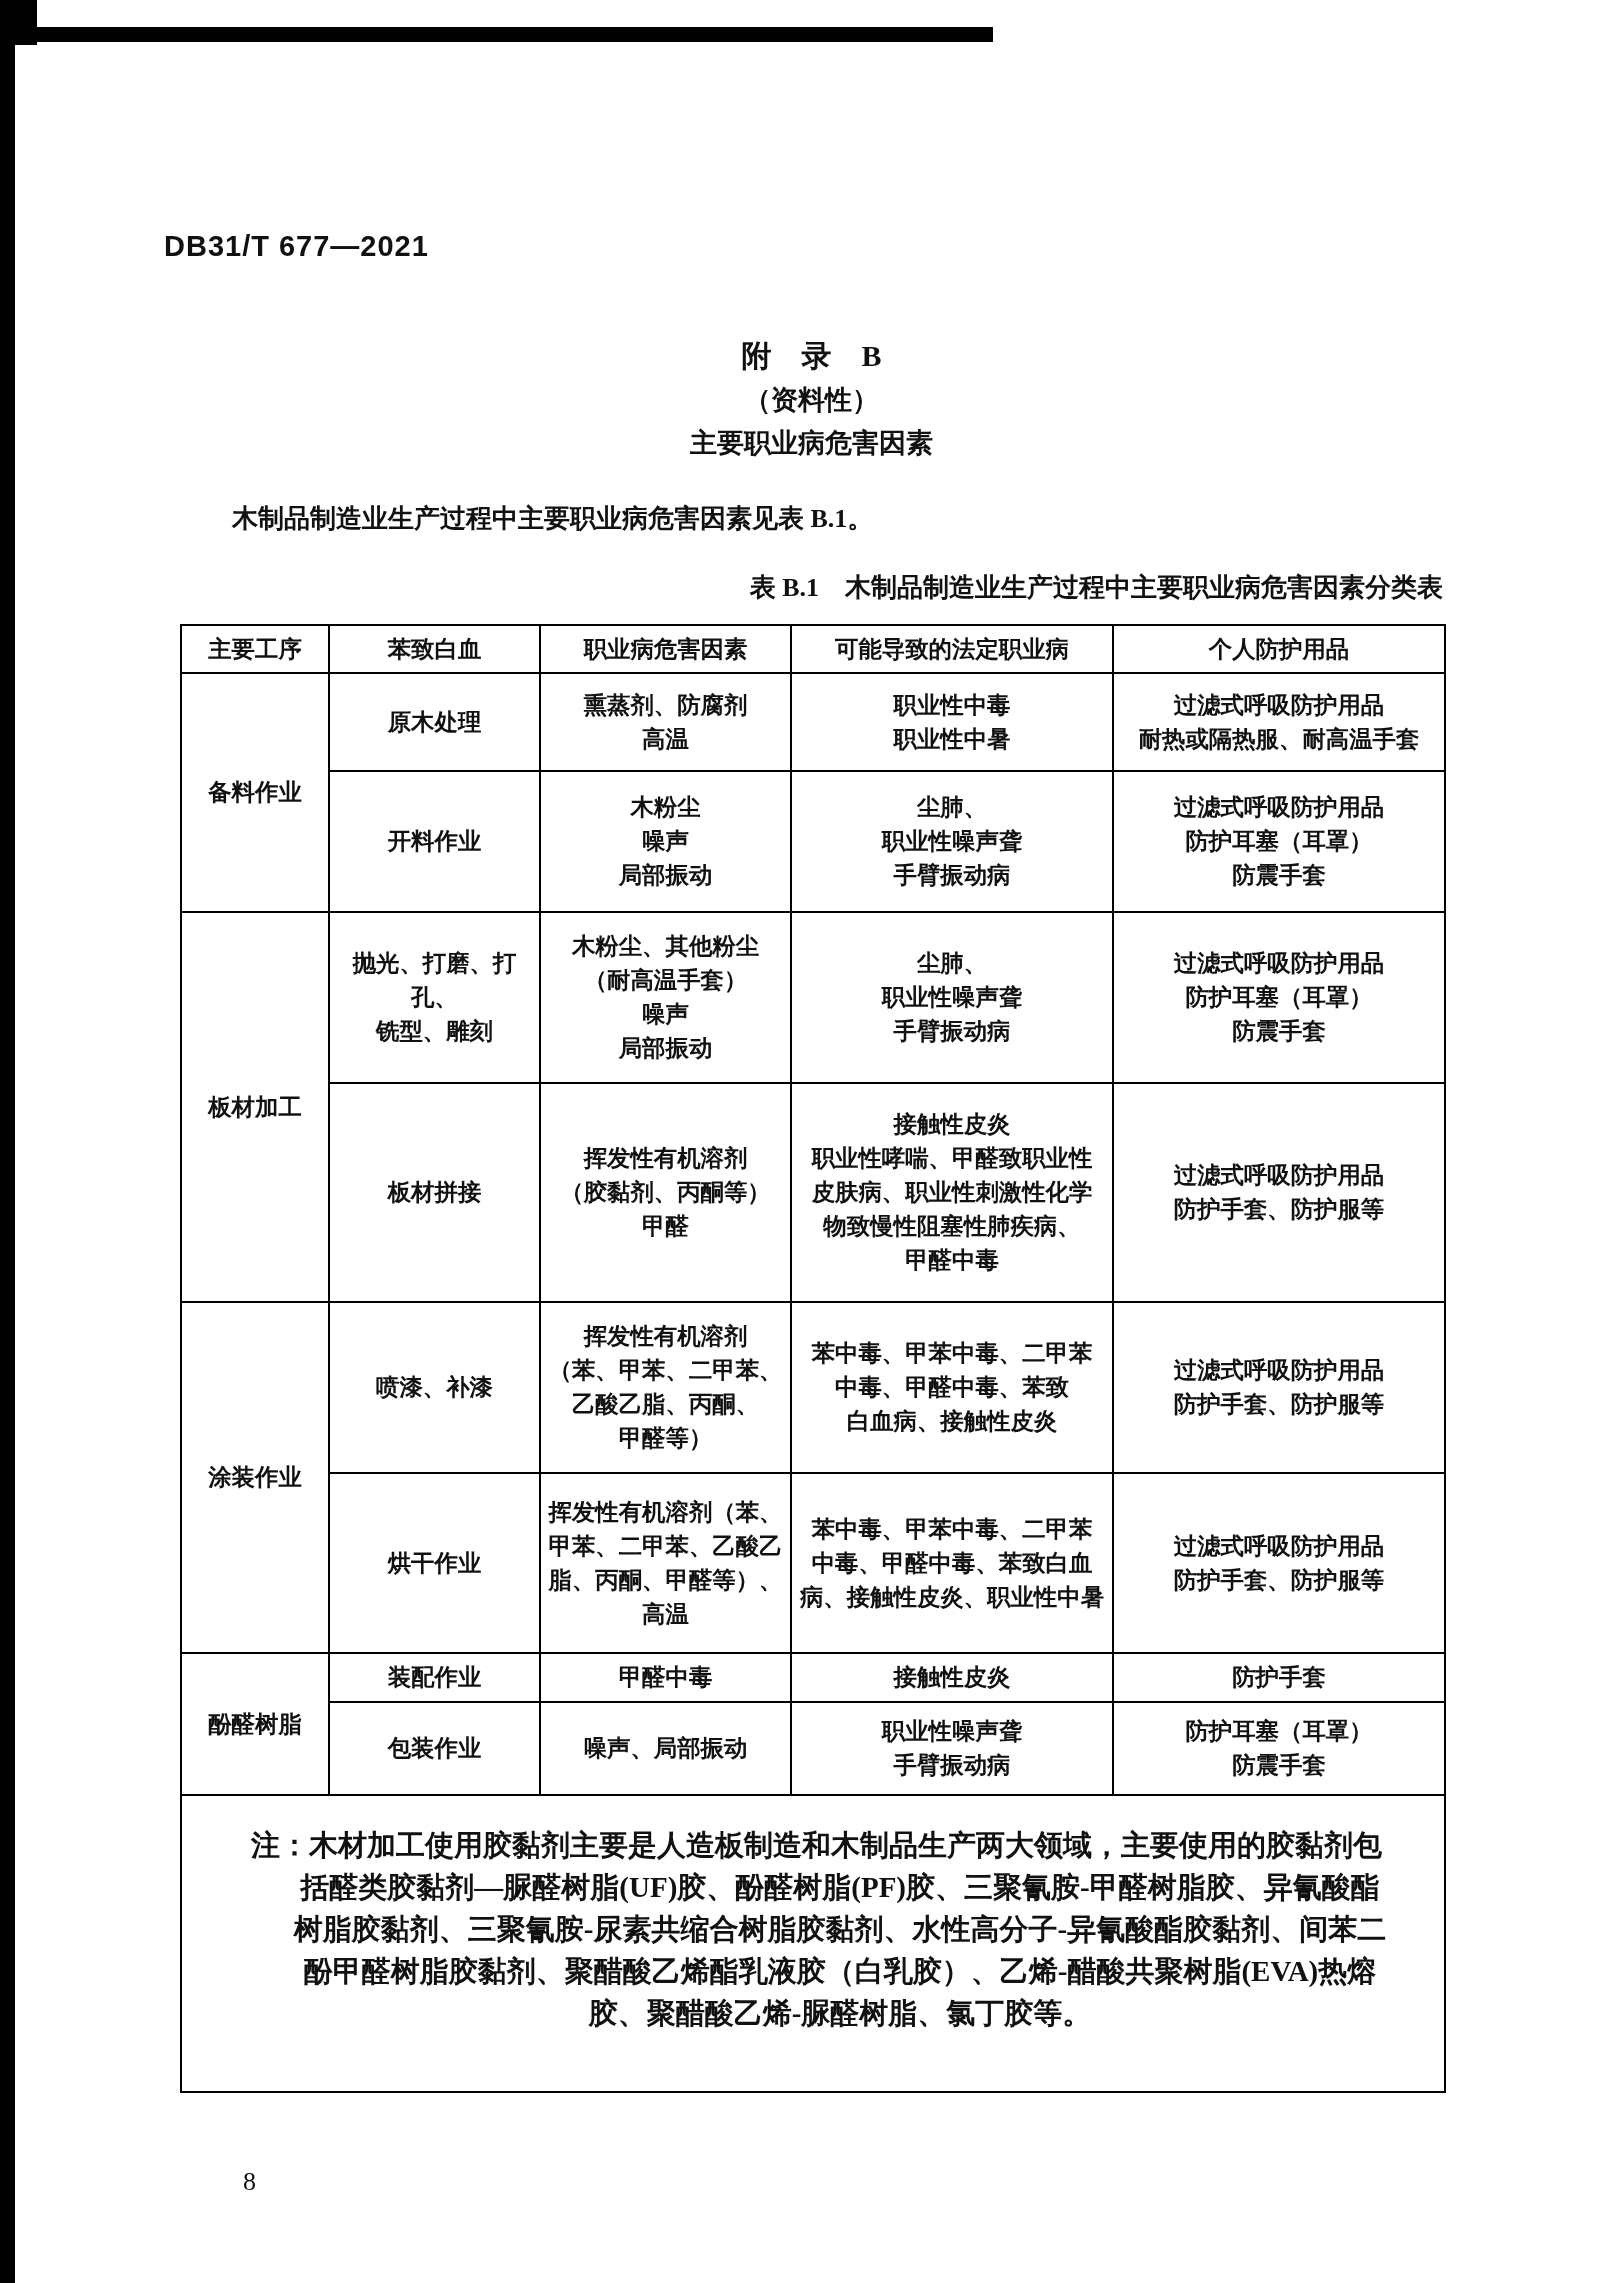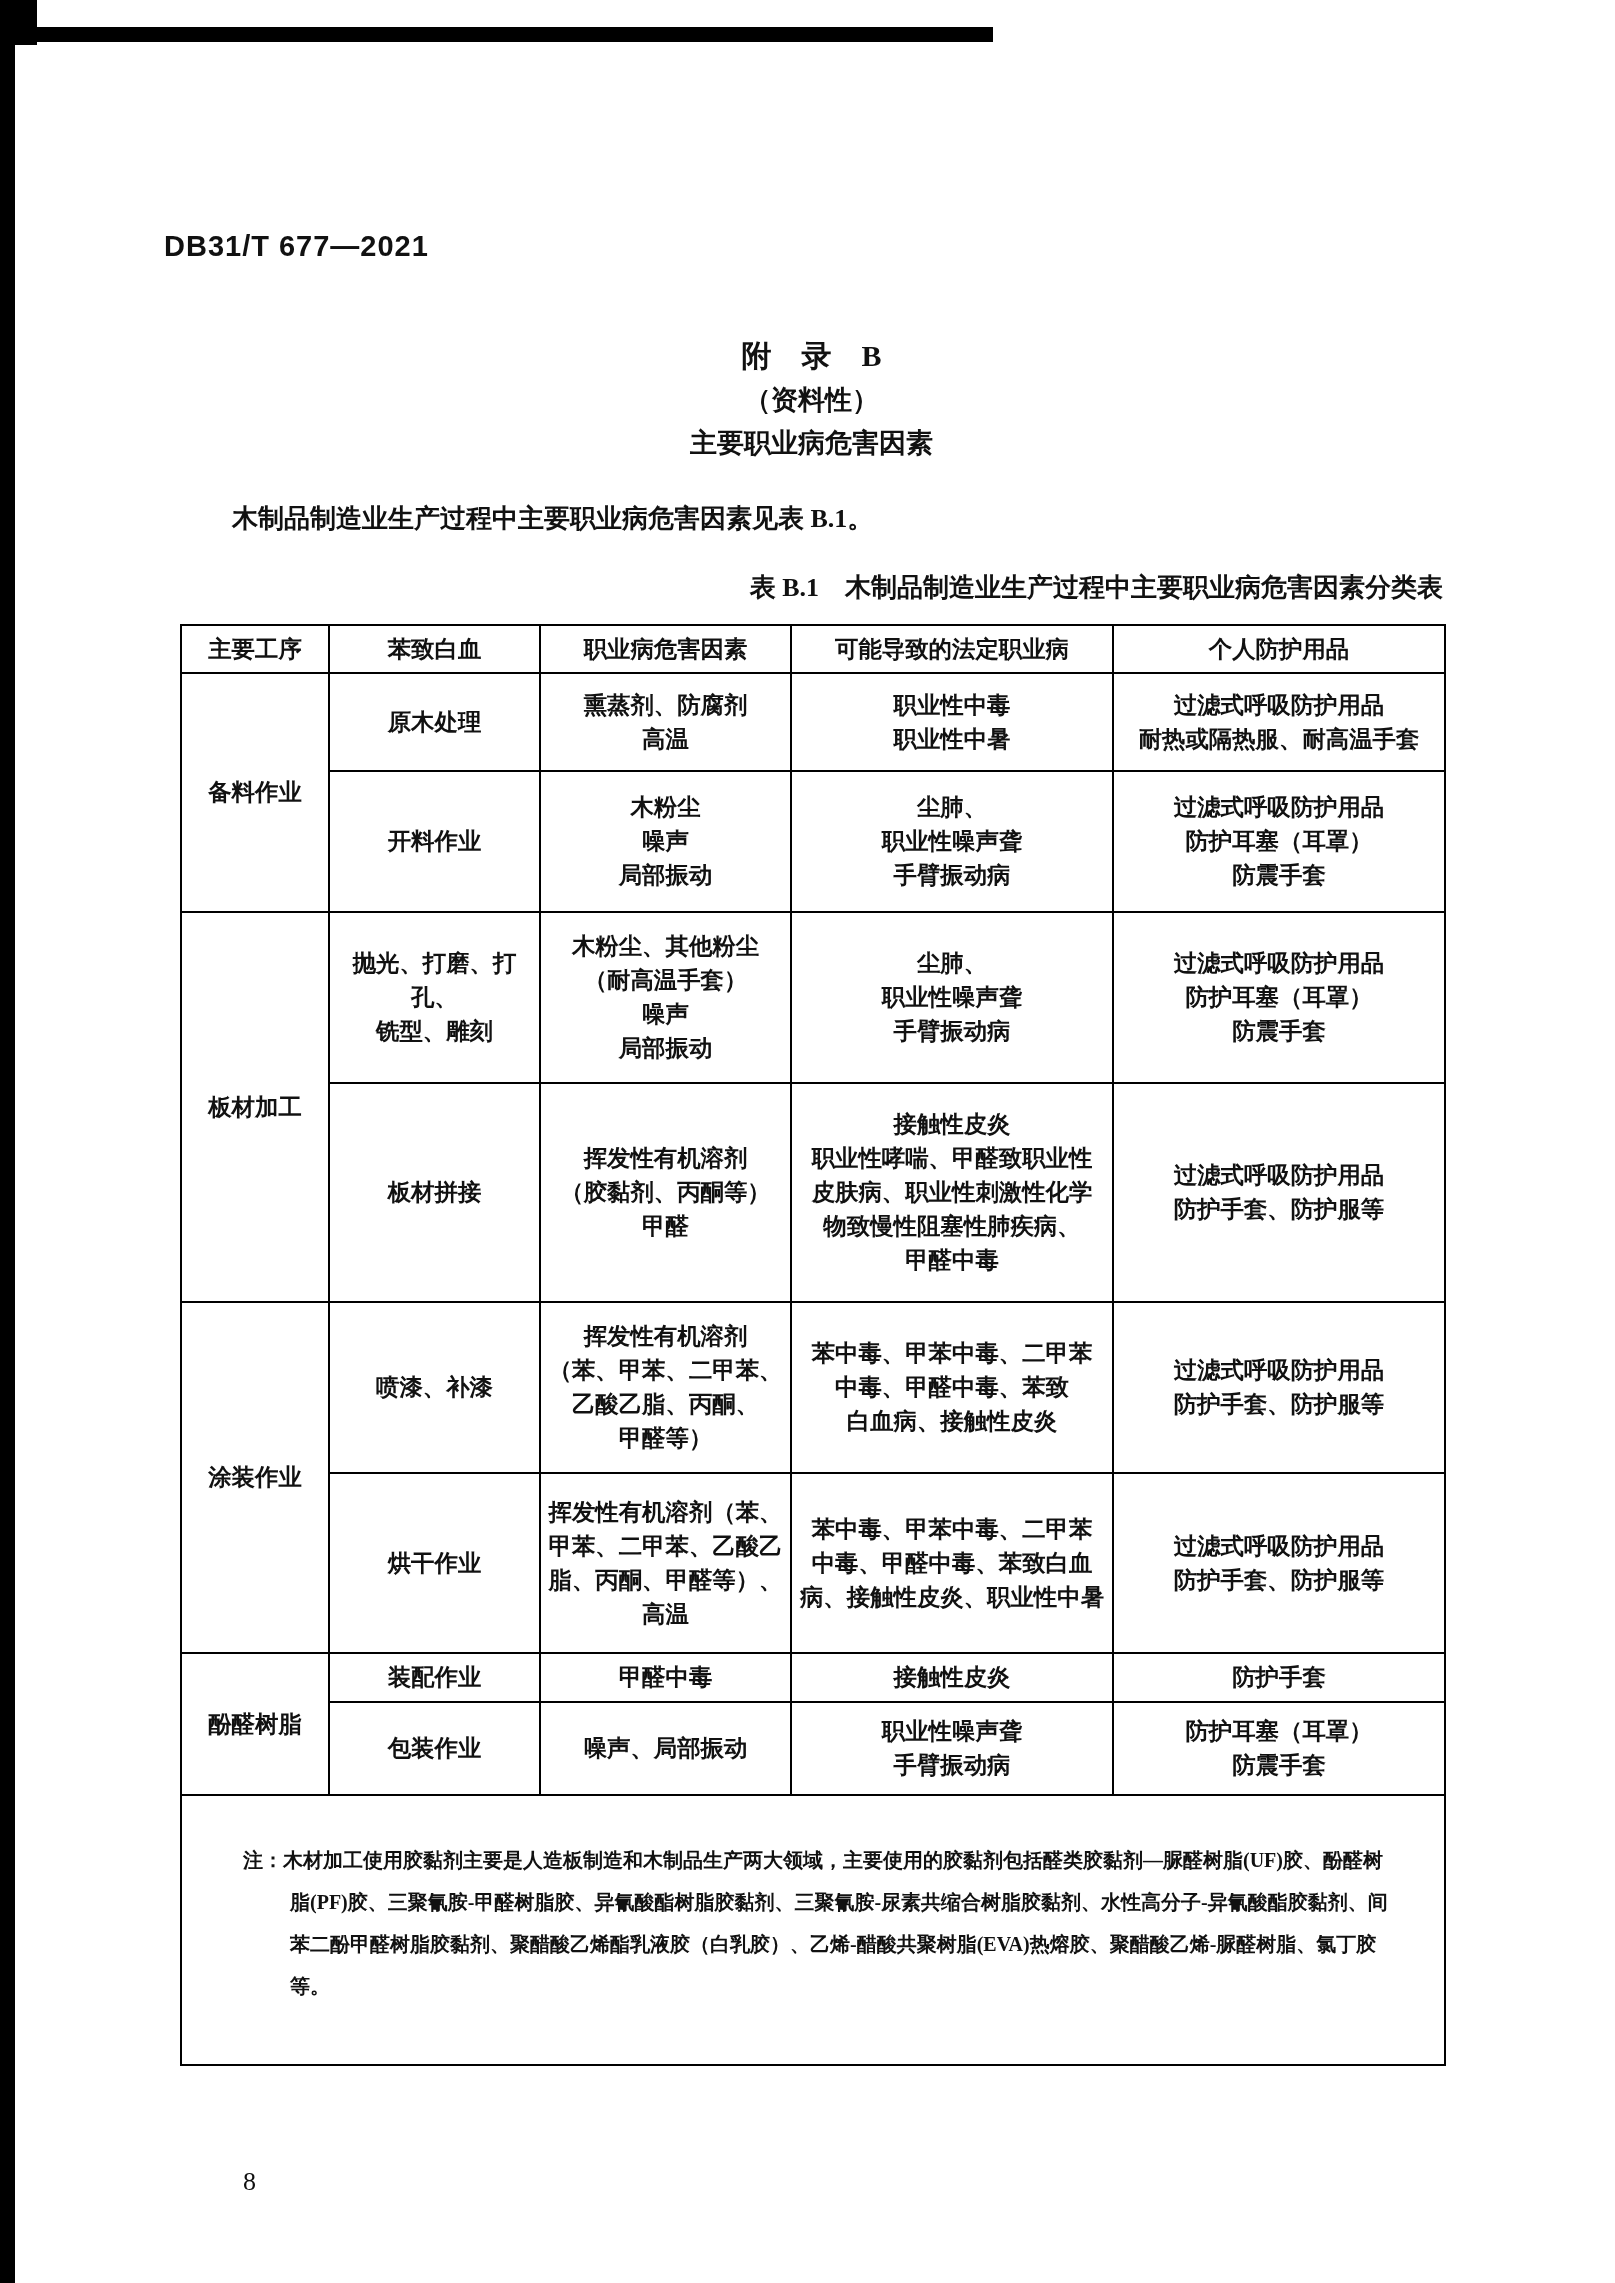--- a/index.html
+++ b/index.html
@@ -48,23 +48,23 @@
   .hazard-table thead tr { height:47px; }
   tr.h100 { height:98px; }
   tr.h145 { height:141px; }
   tr.h175 { height:171px; }
   tr.h225 { height:219px; }
   tr.h185 { height:180px; }
   tr.h50  { height:49px; }
   tr.h95  { height:93px;margin-left:28px; }
 
   td.note-cell {
-    text-align:left; white-space:normal;
-    font-size:20px; font-weight:700; line-height:42px;
-    padding:43px 54px 57px 108px; text-indent:-47px;
+    text-align:center; white-space:normal;
+    font-size:29px; font-weight:700; line-height:42px;
+    padding:28px 54px 57px 108px; text-indent:-47px;
     vertical-align:top;
   }
 
   .page-number { position:absolute; left:243px; top:2167px; font-size:26px; font-weight:400; }
 </style>
 </head>
 <body>
 
 <div class="scan-left"></div>
 <div class="scan-top"></div>

